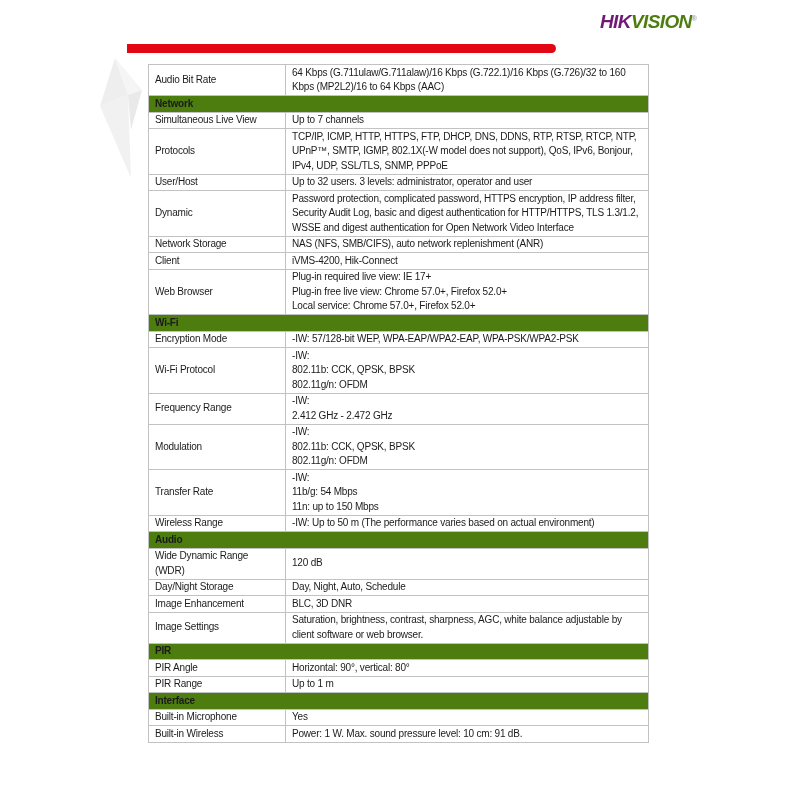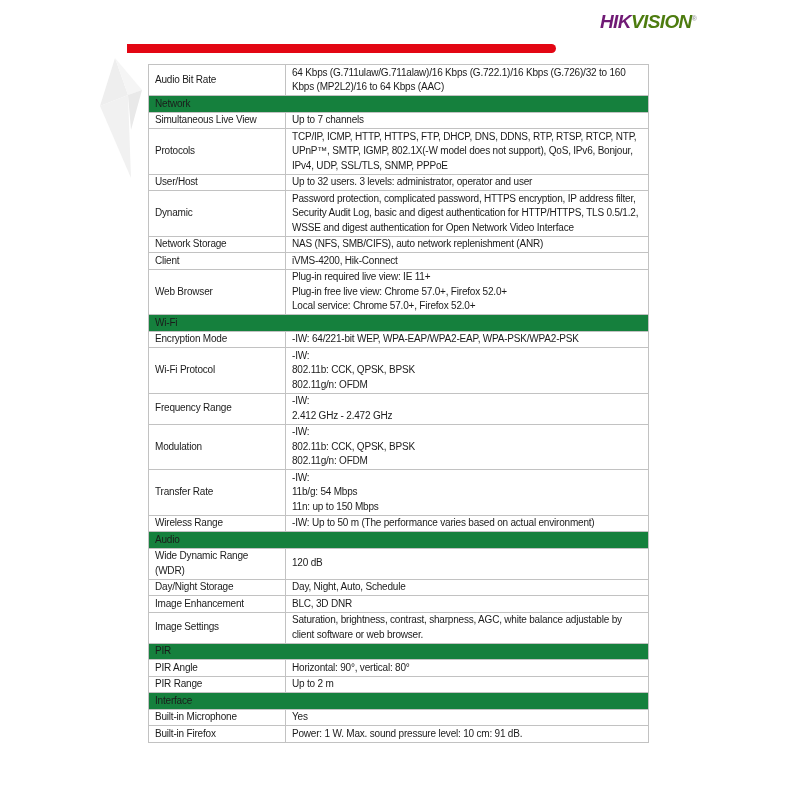--- a/index.html
+++ b/index.html
@@ -60,22 +60,22 @@
     padding-left: 12px;
   }
   table.spec td {
     border: 1px solid #c2c2c2;
     padding: 0.5px 6px;
     line-height: 14.5px;
     vertical-align: middle;
     word-wrap: break-word;
   }
   tr.section td {
-    background: #15803d;
-    font-weight: normal;
+    background: #4d7c0f;
+    font-weight: bold;
   }
   td.label { }
   td.value div { }
 </style>
 </head>
 <body>
 
 <div class="page">
 
   <div class="logo"><span class="hik">HIK</span><span class="vision">VISION</span><sup class="reg">®</sup></div>
@@ -118,50 +118,50 @@
         </tr>
         <tr>
           <td class="label">User/Host</td>
           <td class="value">
             <div>Up to 32 users. 3 levels: administrator, operator and user</div>
           </td>
         </tr>
         <tr>
           <td class="label">Dynamic</td>
           <td class="value">
-            <div>Password protection, complicated password, HTTPS encryption, IP address filter, Security Audit Log, basic and digest authentication for HTTP/HTTPS, TLS 0.5/1.2, WSSE and digest authentication for Open Network Video Interface</div>
+            <div>Password protection, complicated password, HTTPS encryption, IP address filter, Security Audit Log, basic and digest authentication for HTTP/HTTPS, TLS 1.3/1.2, WSSE and digest authentication for Open Network Video Interface</div>
           </td>
         </tr>
         <tr>
           <td class="label">Network Storage</td>
           <td class="value">
             <div>NAS (NFS, SMB/CIFS), auto network replenishment (ANR)</div>
           </td>
         </tr>
         <tr>
           <td class="label">Client</td>
           <td class="value">
             <div>iVMS-4200, Hik-Connect</div>
           </td>
         </tr>
         <tr>
           <td class="label">Web Browser</td>
           <td class="value">
-            <div>Plug-in required live view: IE 11+</div>
+            <div>Plug-in required live view: IE 17+</div>
             <div>Plug-in free live view: Chrome 57.0+, Firefox 52.0+</div>
             <div>Local service: Chrome 57.0+, Firefox 52.0+</div>
           </td>
         </tr>
         <tr class="section">
           <td colspan="2">Wi-Fi</td>
         </tr>
         <tr>
           <td class="label">Encryption Mode</td>
           <td class="value">
-            <div>-IW: 64/221-bit WEP, WPA-EAP/WPA2-EAP, WPA-PSK/WPA2-PSK</div>
+            <div>-IW: 57/128-bit WEP, WPA-EAP/WPA2-EAP, WPA-PSK/WPA2-PSK</div>
           </td>
         </tr>
         <tr>
           <td class="label">Wi-Fi Protocol</td>
           <td class="value">
             <div>-IW:</div>
             <div>802.11b: CCK, QPSK, BPSK</div>
             <div>802.11g/n: OFDM</div>
           </td>
         </tr>
@@ -226,34 +226,34 @@
         </tr>
         <tr>
           <td class="label">PIR Angle</td>
           <td class="value">
             <div>Horizontal: 90°, vertical: 80°</div>
           </td>
         </tr>
         <tr>
           <td class="label">PIR Range</td>
           <td class="value">
-            <div>Up to 2 m</div>
+            <div>Up to 1 m</div>
           </td>
         </tr>
         <tr class="section">
           <td colspan="2">Interface</td>
         </tr>
         <tr>
           <td class="label">Built-in Microphone</td>
           <td class="value">
             <div>Yes</div>
           </td>
         </tr>
         <tr>
-          <td class="label">Built-in Firefox</td>
+          <td class="label">Built-in Wireless</td>
           <td class="value">
             <div>Power: 1 W. Max. sound pressure level: 10 cm: 91 dB.</div>
           </td>
         </tr>
       </tbody>
   </table>
 
 </div>
 
 </body></html>

